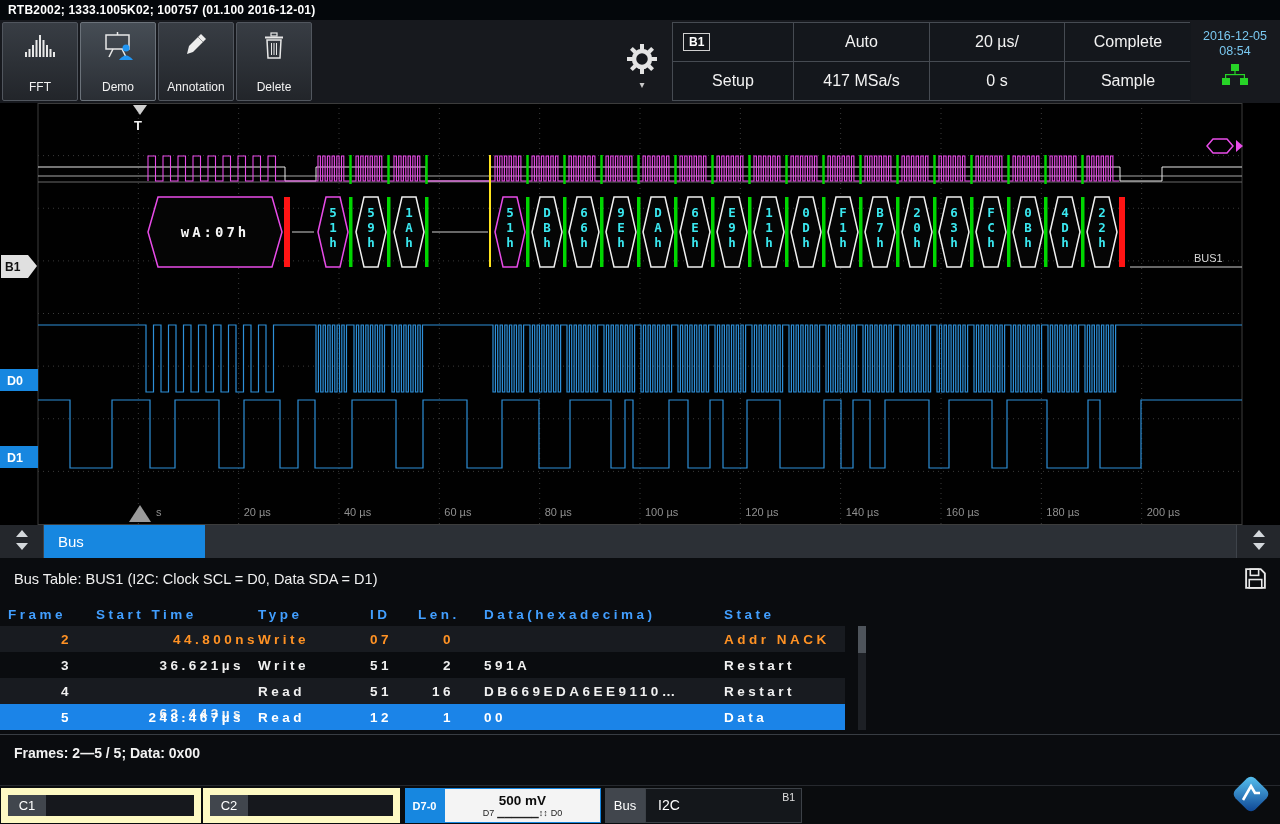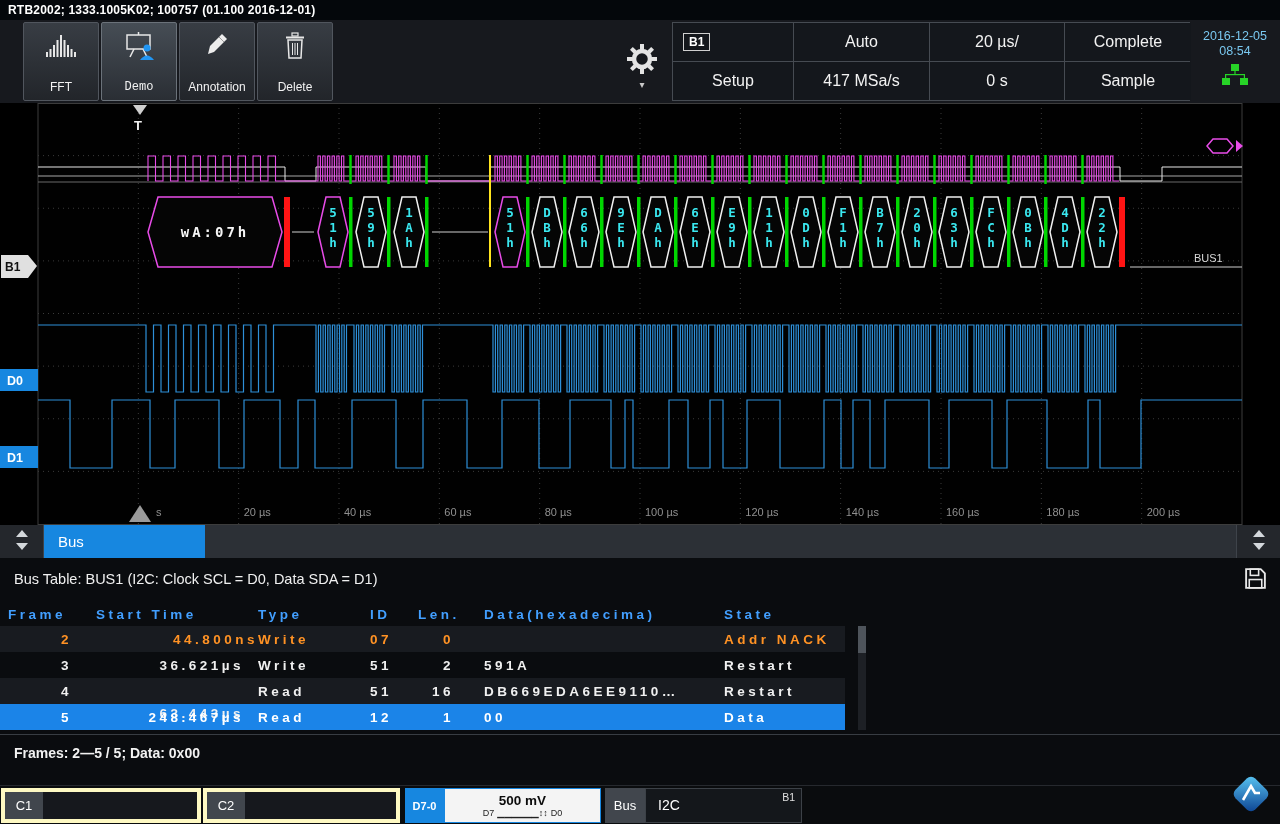--- a/index.html
+++ b/index.html
@@ -8,24 +8,24 @@
   .screen { position:relative; width:1280px; height:824px; overflow:hidden; background:#000; }
 
   
   .title-bar { position:absolute; top:0; left:0; width:100%; height:20px; background:#04070b;
     color:#fff; font-size:12px; font-weight:bold; line-height:20px; padding-left:8px; letter-spacing:.2px; }
 
   
   .toolbar { position:absolute; top:20px; left:0; width:100%; height:83px; background:#17191e; }
   .tb-btn { position:absolute; top:2px; width:76px; height:79px;
     background:linear-gradient(180deg,#383d44,#22252a); border:1px solid #51565e; border-radius:2px;
-    cursor:pointer;margin-left:21px; }
+    cursor:pointer; }
   .tb-btn .ic { position:absolute; top:9px; left:0; right:0; text-align:center; }
   .tb-btn .lbl { position:absolute; bottom:6px; left:0; right:0; text-align:center; color:#f2f2f2; font-size:12px; }
-  .tb-btn.active { background:linear-gradient(180deg,#464d55,#2a2e34); border-color:#6b727a;font-family:Liberation Mono, monospace; }
+  .tb-btn.active { background:linear-gradient(180deg,#464d55,#2a2e34); border-color:#6b727a; }
   .tb-fft{left:2px} .tb-demo{left:80px} .tb-annotation{left:158px} .tb-delete{left:236px}
   .gear-btn { position:absolute; left:624px; top:24px; width:36px; height:56px;
     display:flex; flex-direction:column; align-items:center; cursor:pointer; }
   .gear-caret { color:#c8c8c8; font-size:10px; line-height:10px; margin-top:2px; }
 
   .status-grid { position:absolute; left:672px; top:2px; width:518px; height:79px;
     display:grid; grid-template-columns:120px 135px 134px 126px; grid-template-rows:1fr 1fr;
     gap:1px; background:#464b52; border:1px solid #464b52; }
   .sg-cell { background:#14171c; color:#f2f2f2; font-size:16px;
     display:flex; align-items:center; justify-content:center; cursor:pointer; }
@@ -62,21 +62,21 @@
   .bt-row.row-error { color:#ff9224; }
   .bt-row.row-normal { color:#f0f0f0; }
   .bt-row.row-selected { background:#1b84e8; color:#fff; }
   .bt-scrollbar { position:absolute; left:858px; top:68px; width:8px; height:104px; background:#1d2025; cursor:pointer; }
   .bt-scroll-handle { width:100%; height:27px; background:#4e545b; }
   .bt-footer-line { position:absolute; top:176px; left:0; right:0; border-top:1px solid #383d43; }
   .bt-footer { position:absolute; top:187px; left:14px; color:#f2f2f2; font-size:14px; font-weight:bold; }
 
   
   .bottom-bar { position:absolute; top:785px; left:0; width:100%; height:39px; background:#0a0c0e; border-top:1px solid #26292e; }
-  .ch-box { position:absolute; top:2px; height:35px; border:4px solid #fef9c3; background:#16181d; display:flex; cursor:pointer; }
+  .ch-box { position:absolute; top:2px; height:35px; border:7px solid #fef9c3; background:#16181d; display:flex; cursor:pointer; }
   .ch-label { width:38px; background:#41464d; color:#fff; font-size:13px;
     display:flex; align-items:center; justify-content:center; }
   #c1-box { left:1px; width:200px; } #c2-box { left:203px; width:197px; }
   .d70-label { position:absolute; left:405px; top:2px; width:39px; height:35px; background:#1787e0;
     color:#fff; font-size:11px; font-weight:bold; display:flex; align-items:center; justify-content:center; cursor:pointer; }
   .d70-value { position:absolute; left:444px; top:2px; width:157px; height:35px; background:#f4f4f4;
     border:1px solid #1787e0; display:flex; flex-direction:column; align-items:center; justify-content:center; cursor:pointer; }
   .d70-main { color:#0c0c0c; font-size:13.5px; font-weight:bold; line-height:15px; }
   .d70-sub { color:#222; font-size:9px; line-height:10px; display:flex; gap:3px; align-items:flex-end; }
   .bus-label { position:absolute; left:605px; top:2px; width:40px; height:35px; background:#41464d;

